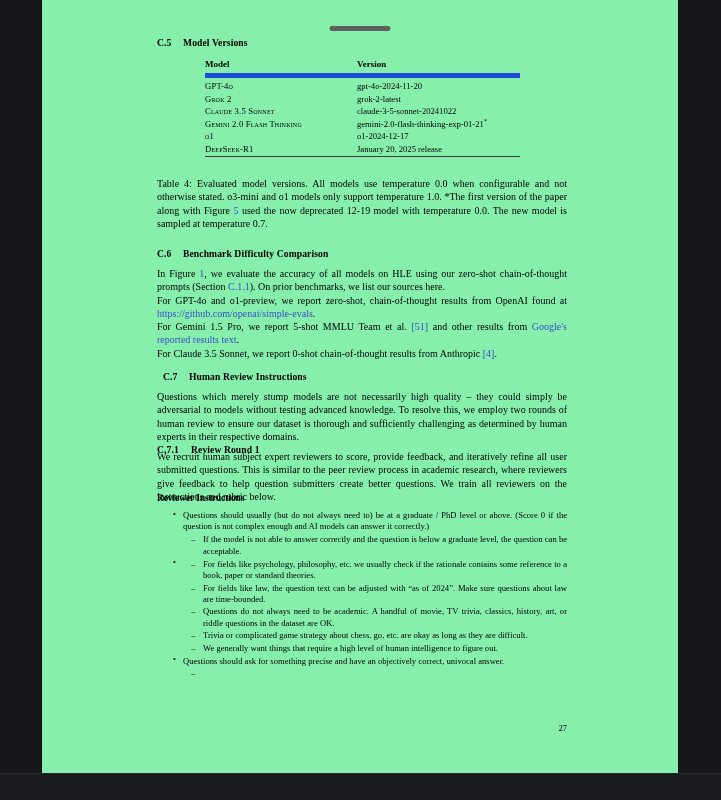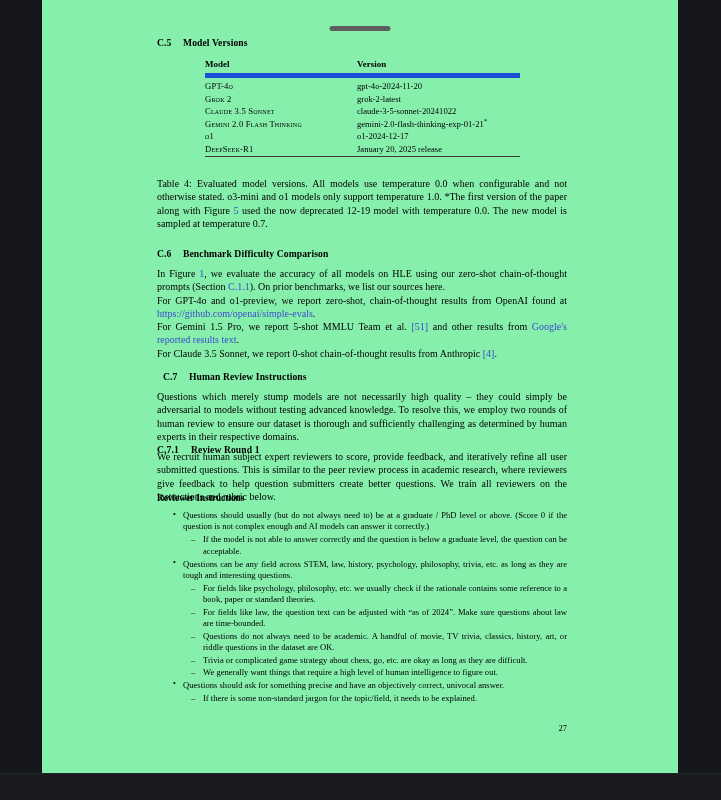--- a/index.html
+++ b/index.html
@@ -299,21 +299,20 @@
             <ul class="lvl2">
               <li>
                 <span class="d-marker">–</span>
                 <span>If the model is not able to answer correctly and the question is below a graduate level, the question can be acceptable.</span>
               </li>
             </ul>
           </li>
 
           <li>
             <span class="b-marker">•</span>
-            <span>Questions can be any field across STEM, law, history, psychology, philosophy, trivia, etc. as long as they are tough and interesting questions.</span>
             <ul class="lvl2">
               <li>
                 <span class="d-marker">–</span>
                 <span>For fields like psychology, philosophy, etc. we usually check if the rationale contains some reference to a book, paper or standard theories.</span>
               </li>
               <li>
                 <span class="d-marker">–</span>
                 <span>For fields like law, the question text can be adjusted with “as of 2024”. Make sure questions about law are time-bounded.</span>
               </li>
               <li>
@@ -330,21 +329,20 @@
               </li>
             </ul>
           </li>
 
           <li>
             <span class="b-marker">•</span>
             <span>Questions should ask for something precise and have an objectively correct, univocal answer.</span>
             <ul class="lvl2">
               <li>
                 <span class="d-marker">–</span>
-                <span>If there is some non-standard jargon for the topic/field, it needs to be explained.</span>
               </li>
             </ul>
           </li>
 
         </ul>
       </div>
 
       <div id="page-number">27</div>
 
     </div>

